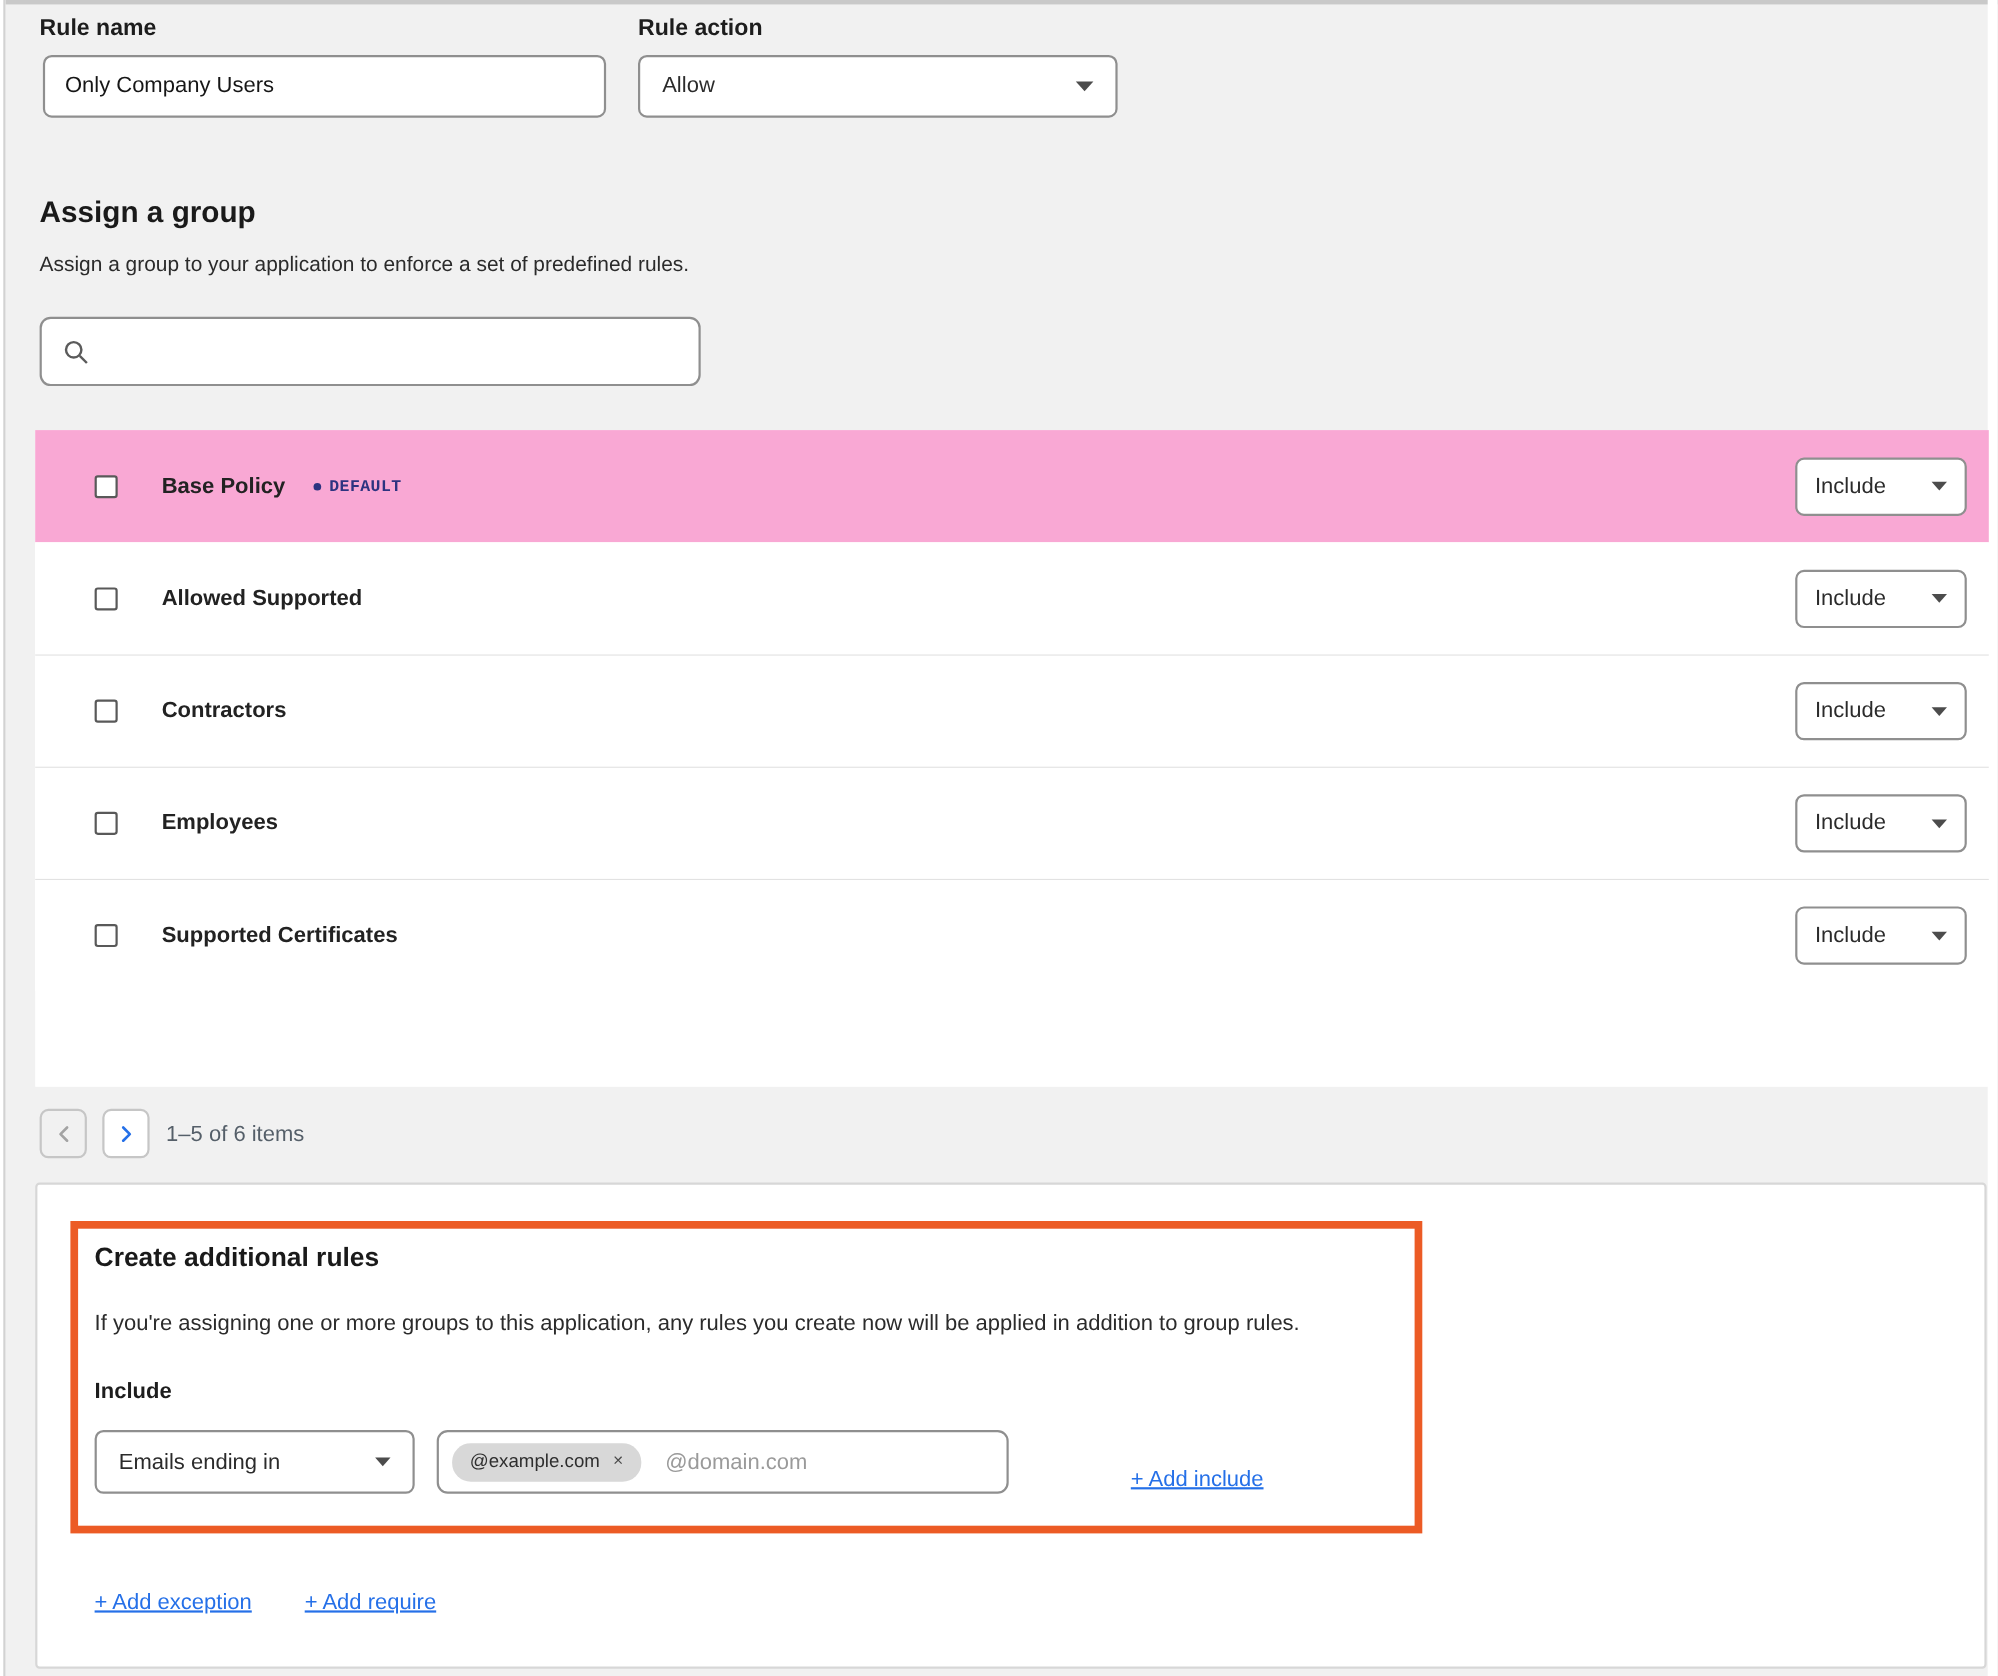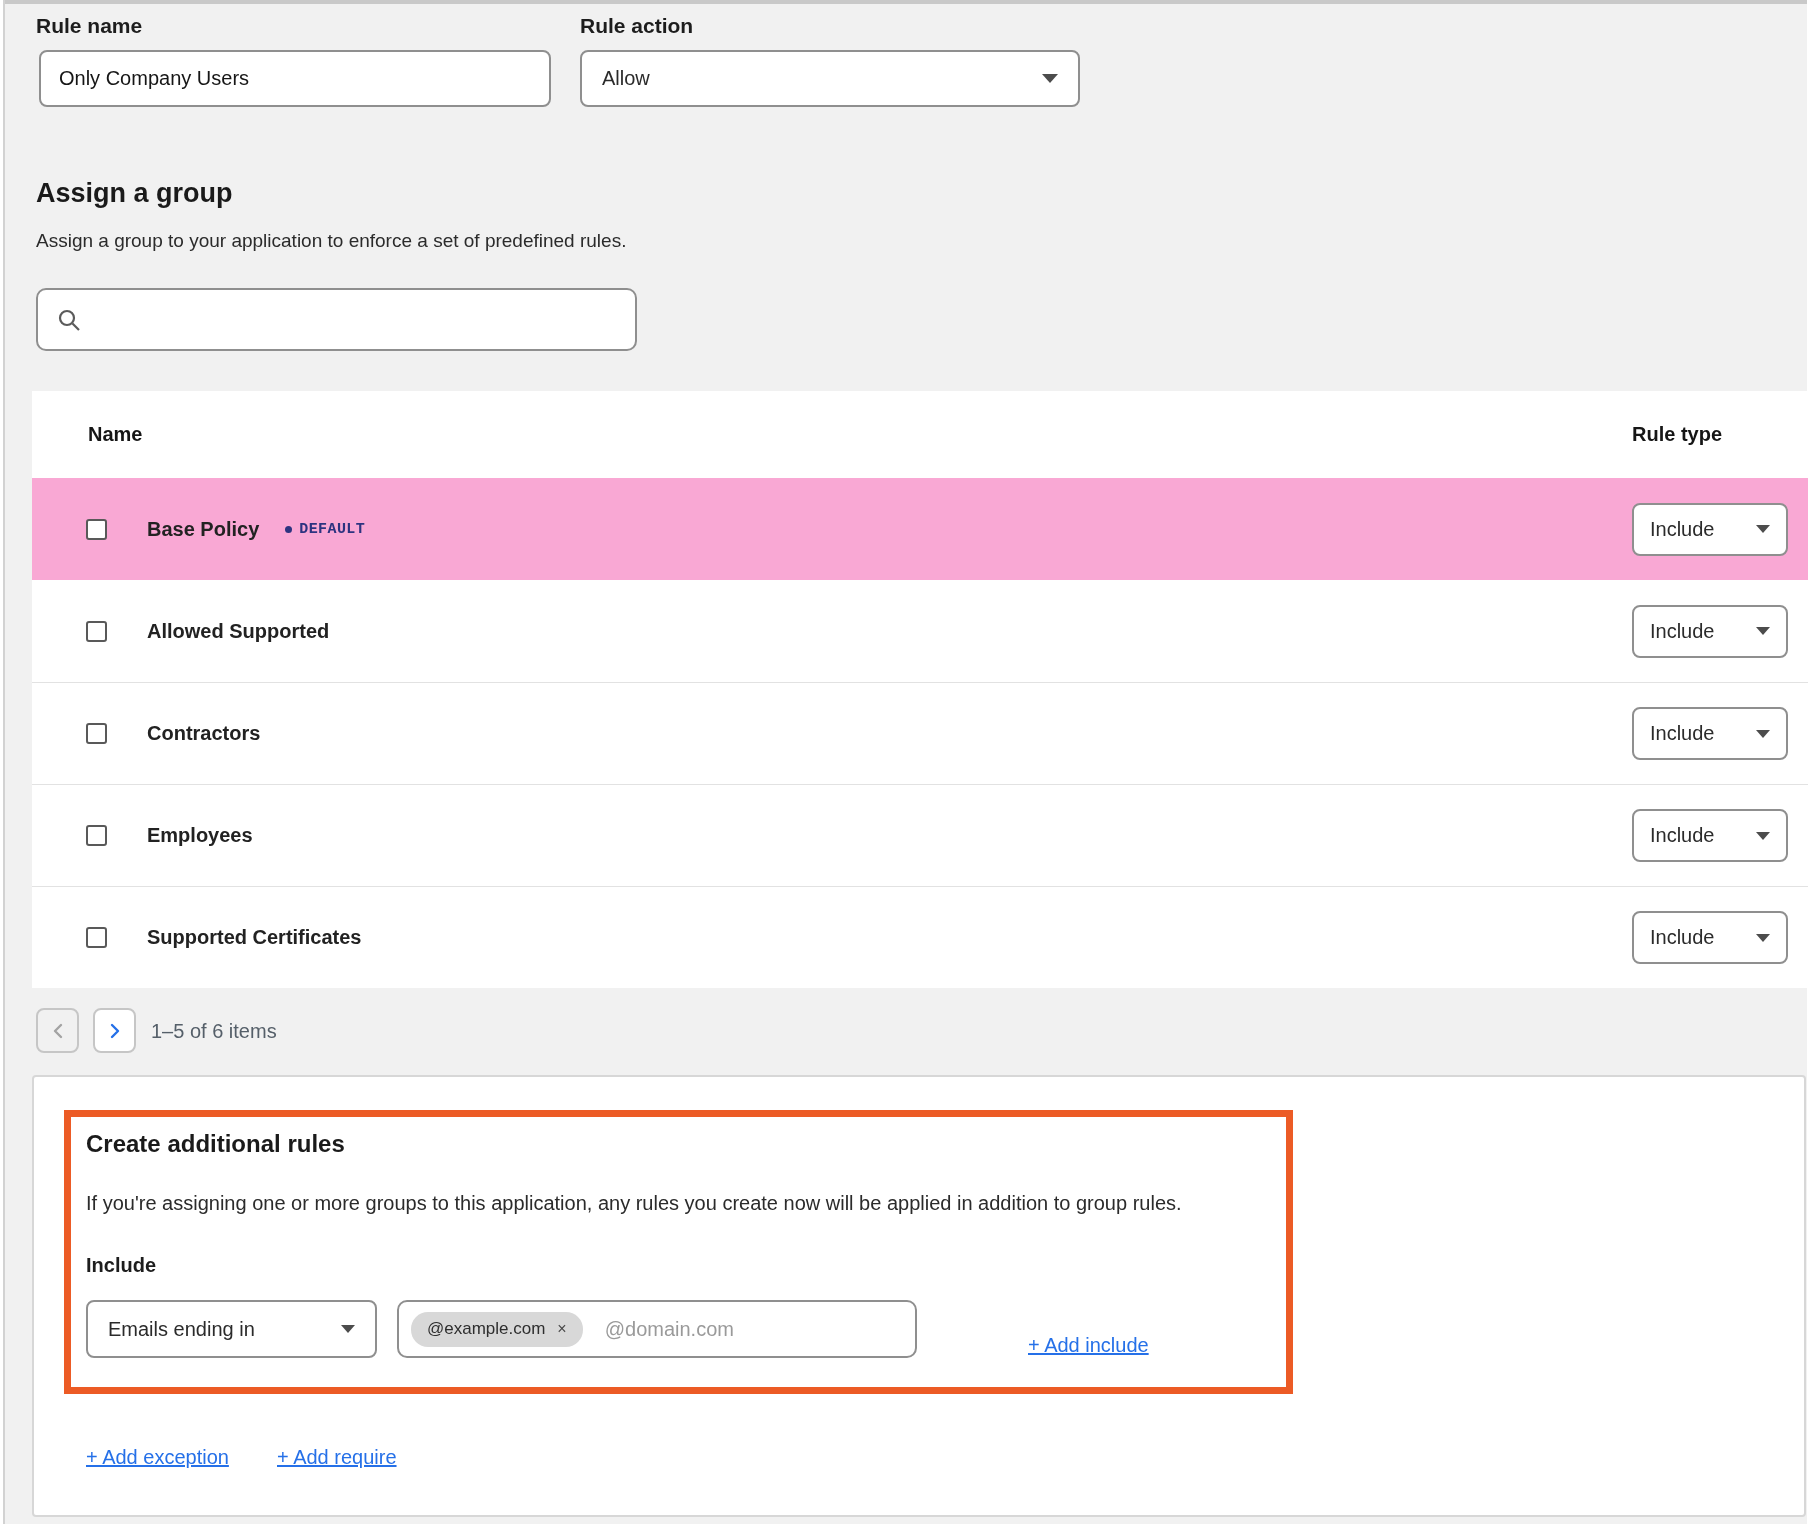--- a/index.html
+++ b/index.html
@@ -122,42 +122,38 @@
 <body>
 
 <div class="frame-top"></div>
 <div class="frame-left"></div>
 <div class="frame-right"></div>
 
 <div class="abs field-label" style="left:36px; top:14px;">Rule name</div>
 <input class="abs text-input" style="left: 39px; top: 50px; width: 512px; height: 57px;" value="Only Company Users">
 
 <div class="abs field-label" style="left:580px; top:14px;">Rule action</div>
-<div class="abs select-box" style="left:580px; top:50px; width:500px; height:57px;">
+<div class="abs select-box" style="left:580px; top:50px; width:436px; height:57px;">
   <span>Allow</span>
   <span class="caret"></span>
 </div>
 
 <div class="abs section-heading" style="left:36px; top:178px;">Assign a group</div>
 <div class="abs section-desc" style="left:36px; top:230px;">Assign a group to your application to enforce a set of predefined rules.</div>
 
 <div class="abs search-box">
   <span style="display:flex;">
     <svg width="26" height="26" viewBox="0 0 26 26">
       <circle cx="11" cy="11" r="7" fill="none" stroke="#5b5b5b" stroke-width="2.2"></circle>
       <line x1="16.5" y1="16.5" x2="23" y2="23" stroke="#5b5b5b" stroke-width="2.2"></line>
     </svg>
   </span>
 </div>
 
 <div class="abs table">
-  <div class="t-head">
-    <span class="col-name">Name</span>
-    <span class="col-rule">Rule type</span>
-  </div>
 
   <div class="t-row shaded">
     <span class="checkbox"></span>
     <span class="row-label">Base Policy</span>
     <span class="default-badge">
       <span class="default-dot"></span>
       <span class="default-text">DEFAULT</span>
     </span>
     <div class="rule-type-select">
       <span>Include</span>

